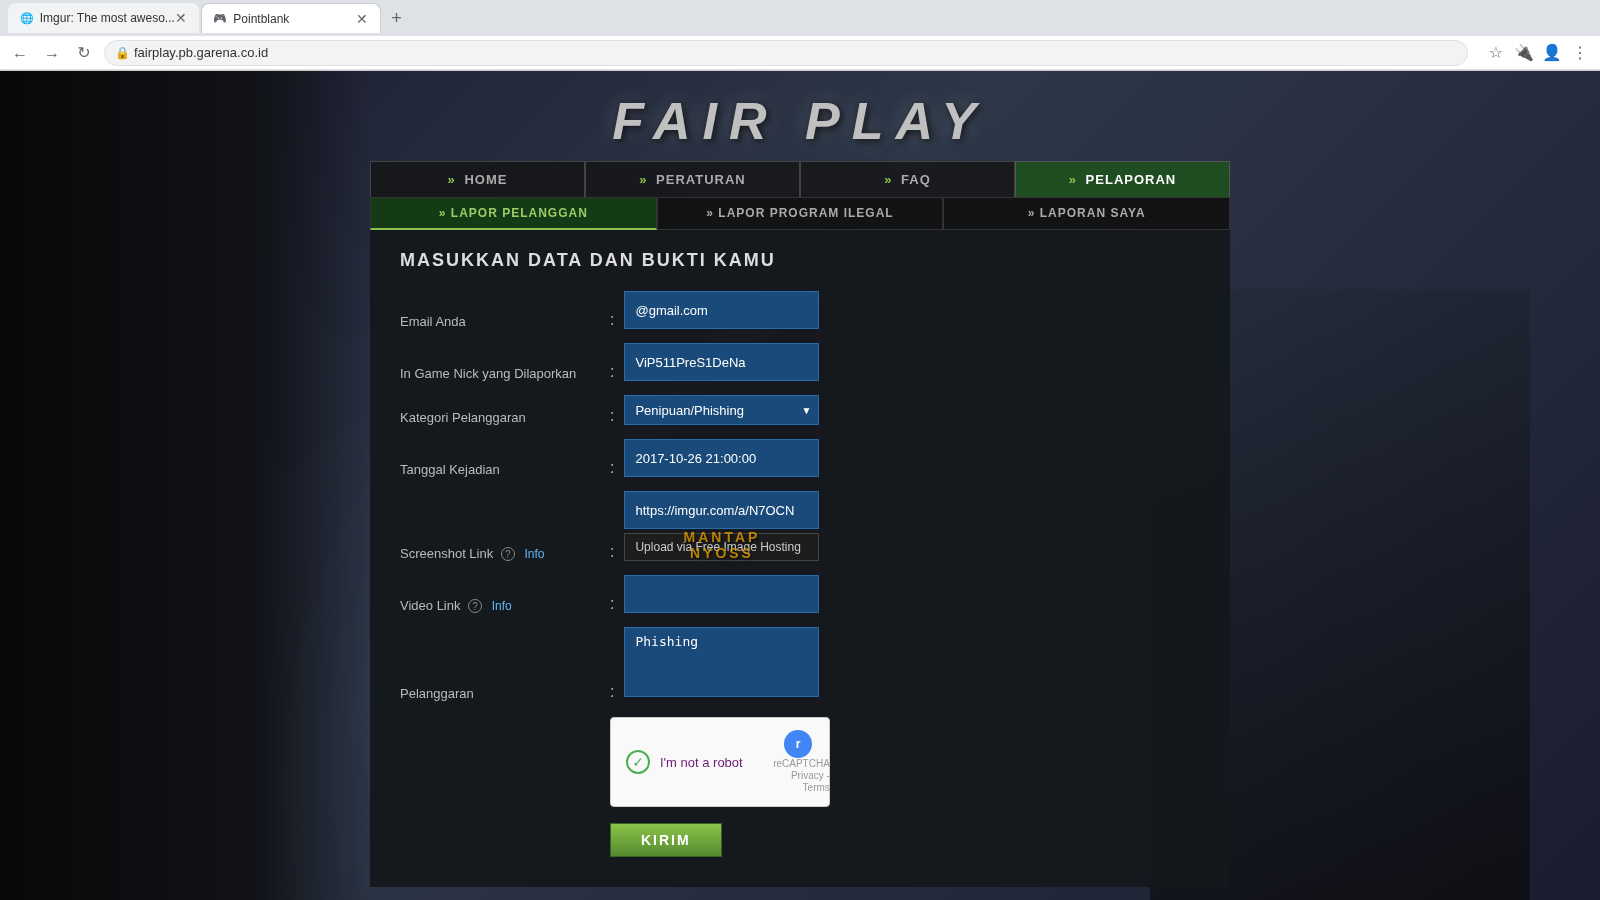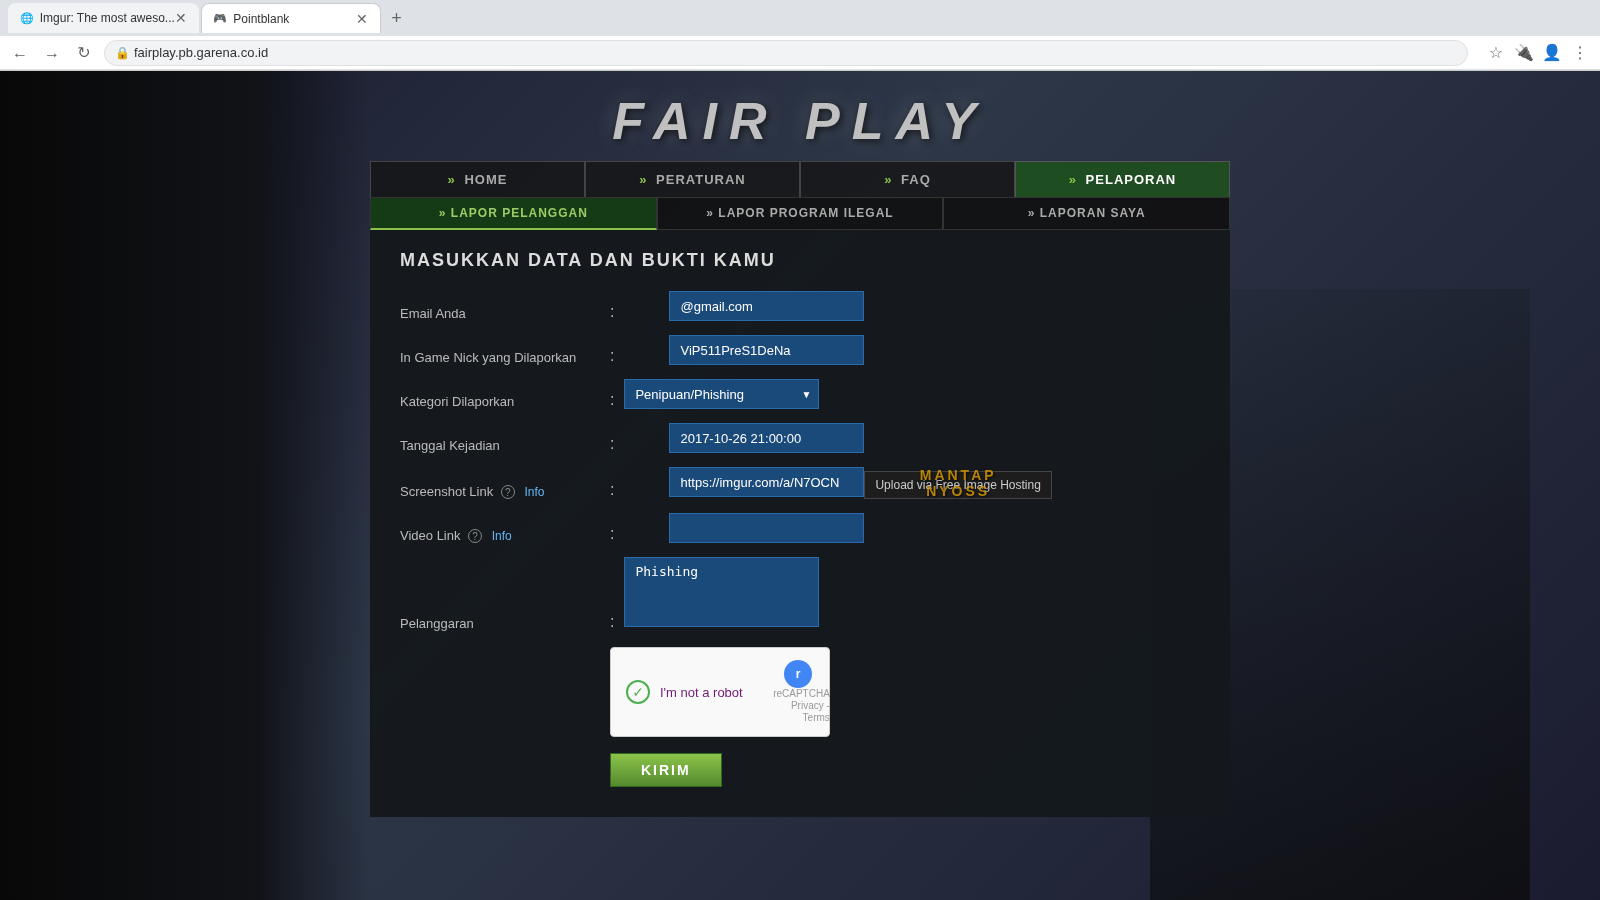--- a/index.html
+++ b/index.html
@@ -215,25 +215,24 @@
       flex-shrink: 0;
     }
     .form-field { flex: 1; }
 
     .form-input {
       width: 100%;
       max-width: 195px;
       background: #1a4a7a;
       border: 1px solid #2a6aaa;
       color: #fff;
-      padding: 6px 10px;
+      padding: 18px 10px;
       font-size: 13px;
       outline: none;
       height: 30px;
-      margin-left: 45px;
     }
 
     .form-select-wrapper {
       position: relative;
       display: inline-block;
       max-width: 195px;
       width: 100%;
     }
     .form-select {
       width: 100%;
@@ -391,21 +390,21 @@
       text-transform: uppercase;
     }
 
     .form-controls-area {
       margin-left: 210px;
     }
 
     
     .screenshot-row-field {
       display: flex;
-      flex-direction: row;
+      flex-direction: column;
     }
 
     
     .char-right {
       position: absolute;
       right: 0;
       top: 0;
       bottom: 0;
       width: 520px;
       display: flex;
@@ -514,21 +513,21 @@
 
     <div class="form-row">
       <div class="form-label">In Game Nick yang Dilaporkan</div>
       <div class="form-colon">:</div>
       <div class="form-field">
         <input type="text" class="form-input" value="ViP511PreS1DeNa" style="">
       </div>
     </div>
 
     <div class="form-row">
-      <div class="form-label">Kategori Dilaporkan</div>
+      <div class="form-label">Kategori Pelanggaran</div>
       <div class="form-colon">:</div>
       <div class="form-field">
         <div class="form-select-wrapper">
           <select class="form-select">
             <option>Penipuan/Phishing</option>
             <option>Hacking</option>
             <option>Cheating</option>
             <option>Other</option>
           </select>
           <span class="select-arrow">▼</span>

